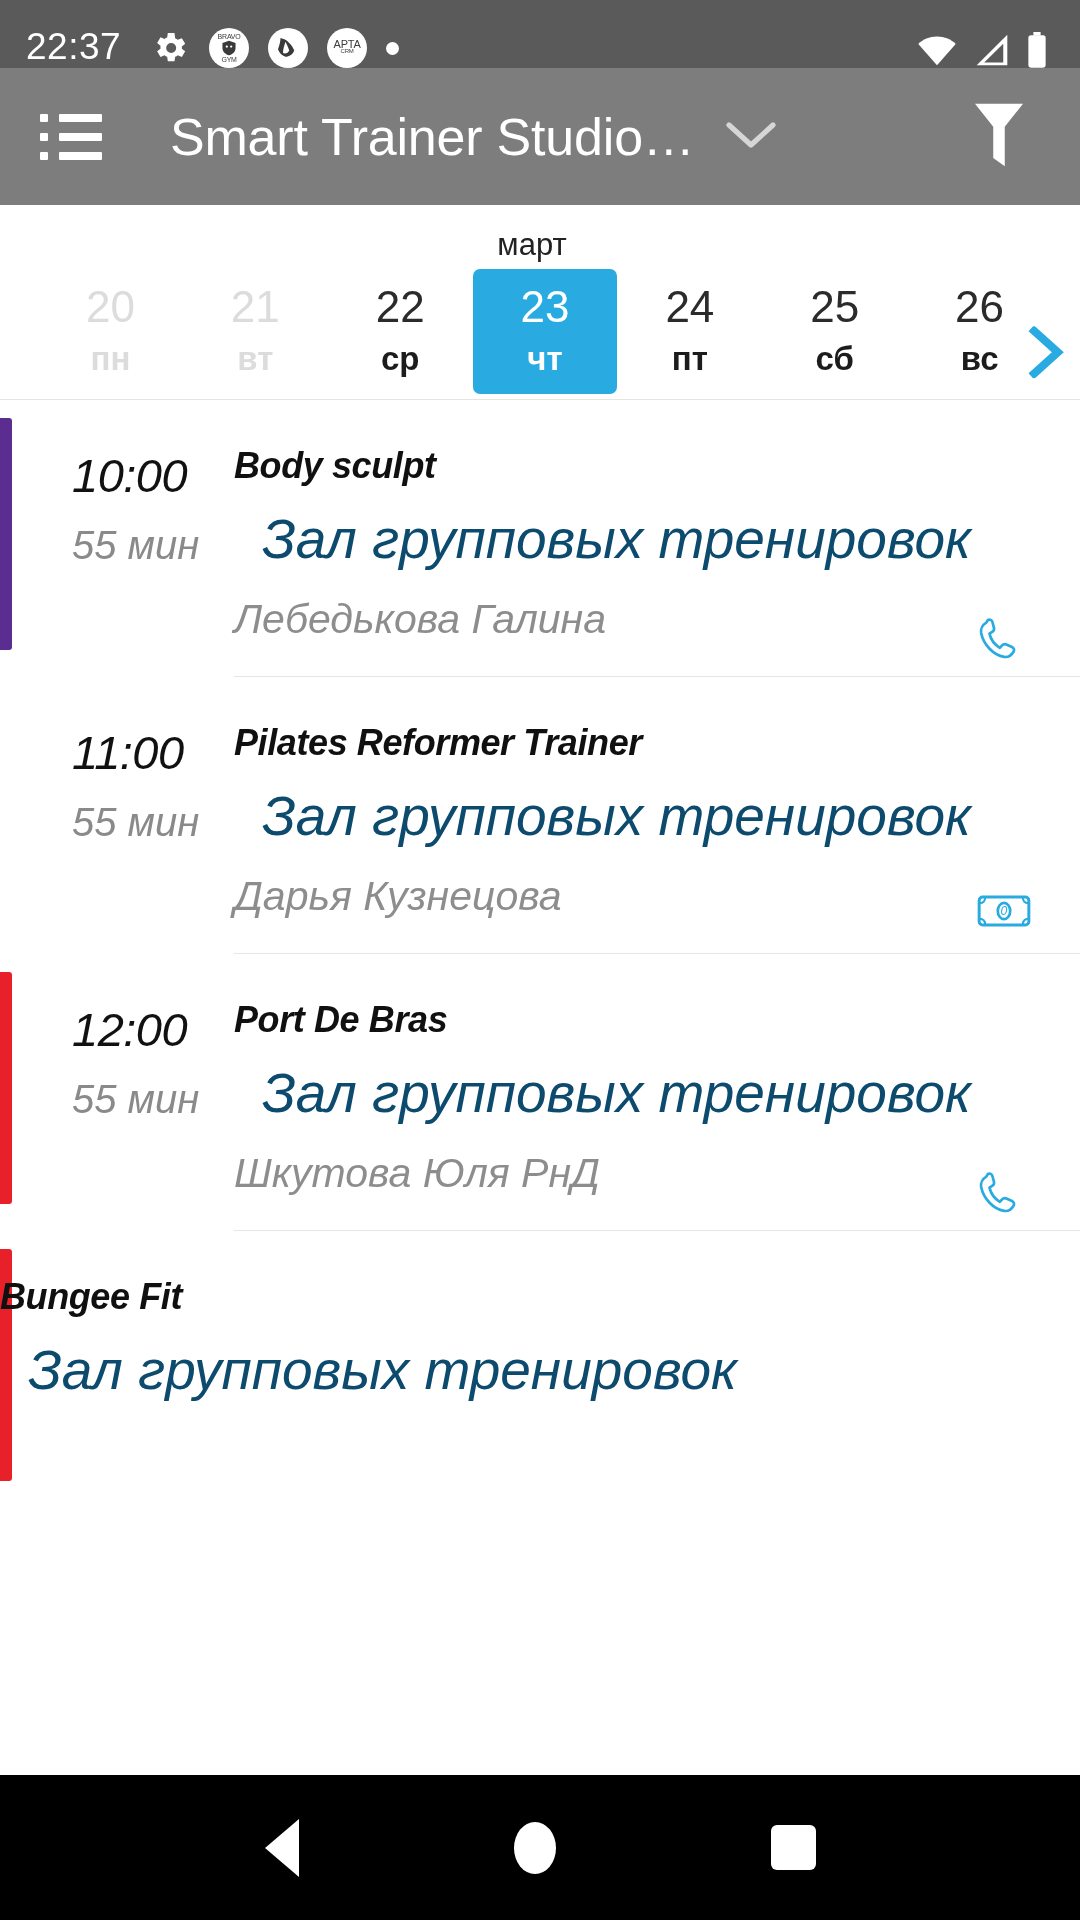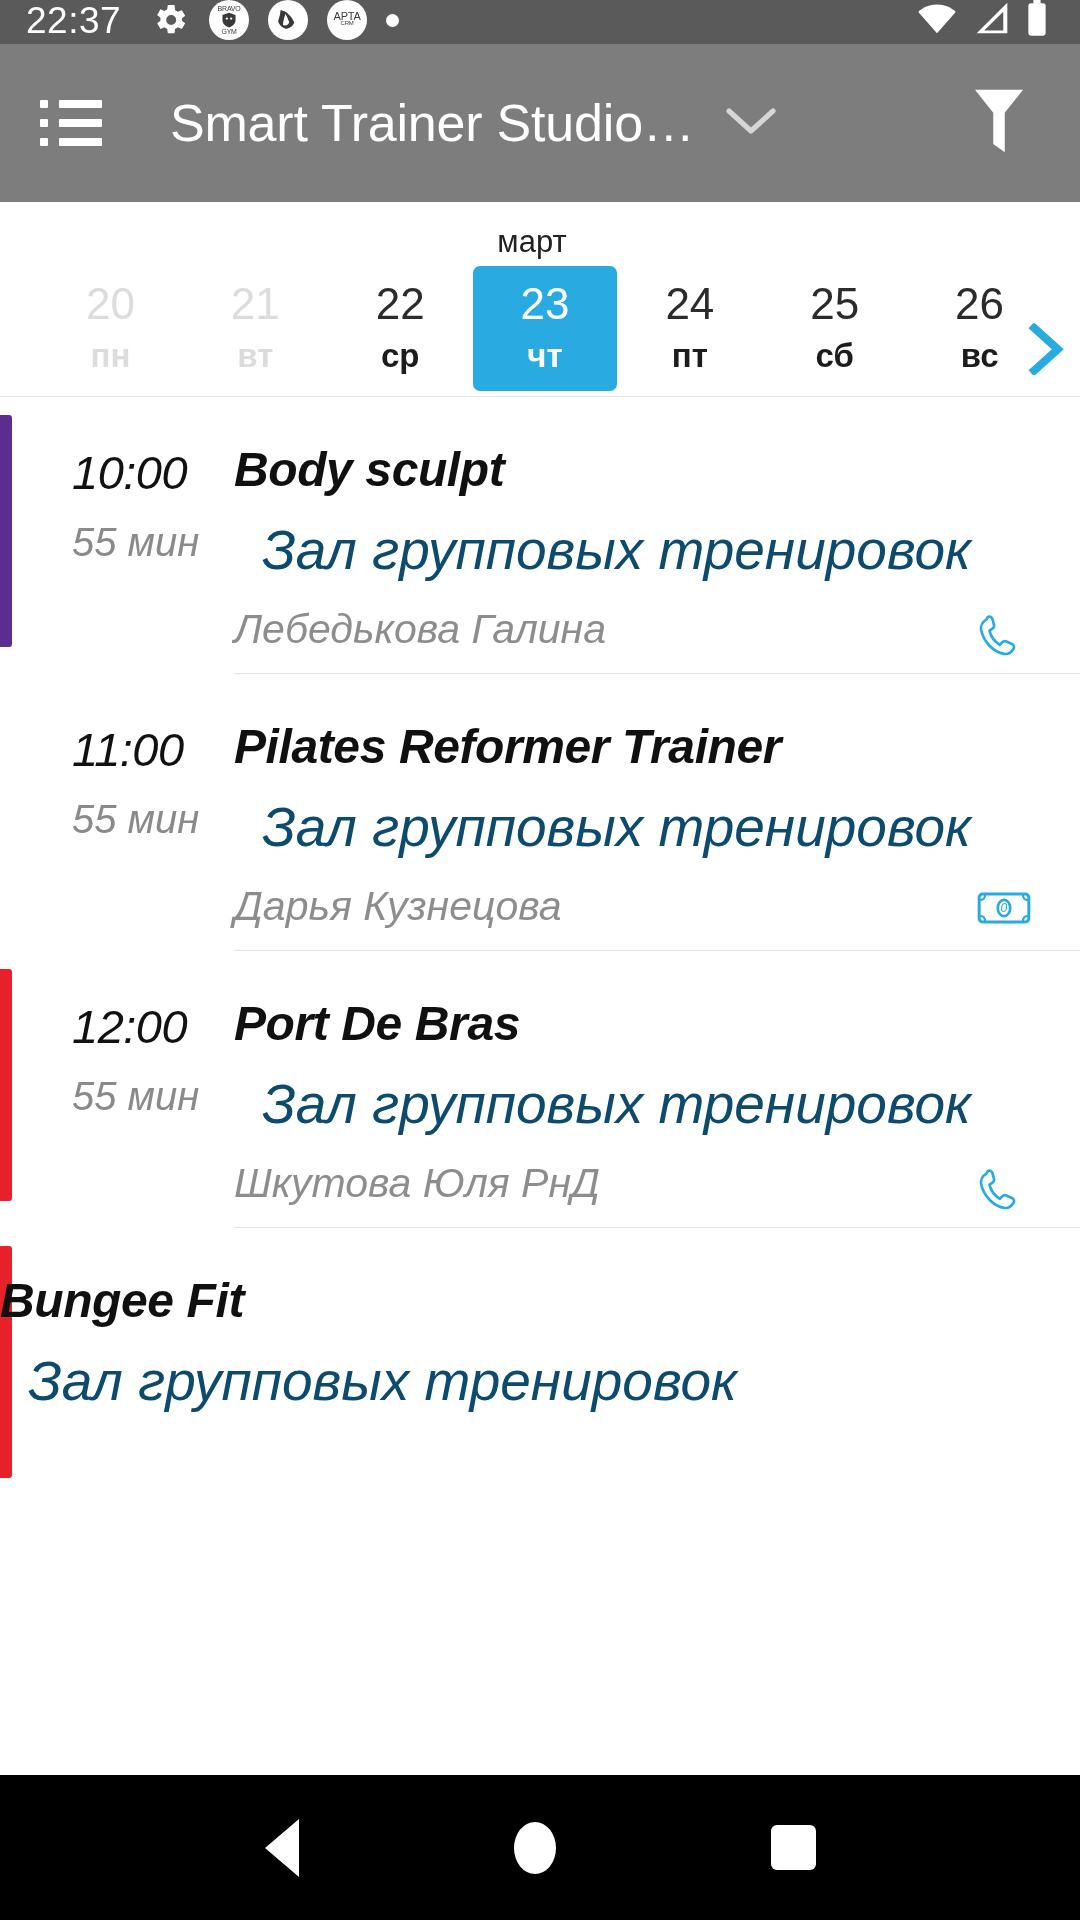--- a/index.html
+++ b/index.html
@@ -6,22 +6,22 @@
   html,body { width:1080px; height:1920px; }
   body {
     font-family:"Liberation Sans", sans-serif;
     background:#ffffff;
     overflow:hidden;
     position:relative;
   }
 
   
   .statusbar{
-    height:44px; background:#5a5a5a;
-    display:flex; align-items:flex-start;
+    height:68px; background:#5a5a5a;
+    display:flex; align-items:flex-end;
     padding:0 32px 0 26px;
     position:relative;
   }
   .sb-clock{
     color:#ffffff; font-size:37px; letter-spacing:0.5px;
     font-family:"Liberation Sans", sans-serif;
   }
   .sb-left-icons{ display:flex; align-items:center; gap:19px; margin-left:29px; }
   .sb-ic{ display:flex; align-items:center; justify-content:center; }
   .sb-badge{
@@ -31,21 +31,21 @@
   }
   .sb-badge .mini{
     font-size:7px; line-height:7px; color:#3a3a3a; font-weight:normal;
     text-align:center; letter-spacing:-0.2px;
   }
   .sb-dot{ width:13px;height:13px;border-radius:50%;background:#ffffff; }
   .sb-right{ margin-left:auto; display:flex; align-items:center; gap:15px; }
 
   
   .appbar{
-    height:158px; background:#7d7d7d;
+    height:137px; background:#7d7d7d;
     display:flex; align-items:center;
     padding:0 30px 0 40px;
   }
   .listicon{ width:62px; height:46px; position:relative; flex:0 0 auto; }
   .listicon .li-dot{
     position:absolute; left:0; width:8px; height:8px; background:#fff; border-radius:1px;
   }
   .listicon .li-bar{
     position:absolute; left:19px; height:8px; background:#fff; border-radius:1px;
   }
@@ -106,21 +106,21 @@
     width:234px; flex:0 0 234px;
     padding-left:72px; padding-top:48px;
   }
   .item-time .t{ font-size:47px; color:#111; font-weight:400; letter-spacing:-0.5px;}
   .item-time .d{ font-size:40px; color:#8a8a8a; margin-top:20px; }
   .item-body{
     flex:1 1 auto; padding-top:46px; padding-right:28px;
     position:relative;
   }
   .item-body .ttl{
-    font-size:48px; font-weight:700; color:#101010; letter-spacing:-0.4px;
+    font-size:36px; font-weight:700; color:#101010; letter-spacing:-0.4px;
     line-height:1.12;
   }
   .item-body .sub{
     font-size:55px; color:#0c4a6e; margin-top:22px; line-height:1.15;margin-left:28px;
   }
   .item-body .sub2{
     font-size:41px; color:#8d8d8d; margin-top:24px; line-height:1.15;
   }
   .item-icon{
     position:absolute; right:56px; bottom:6px;

